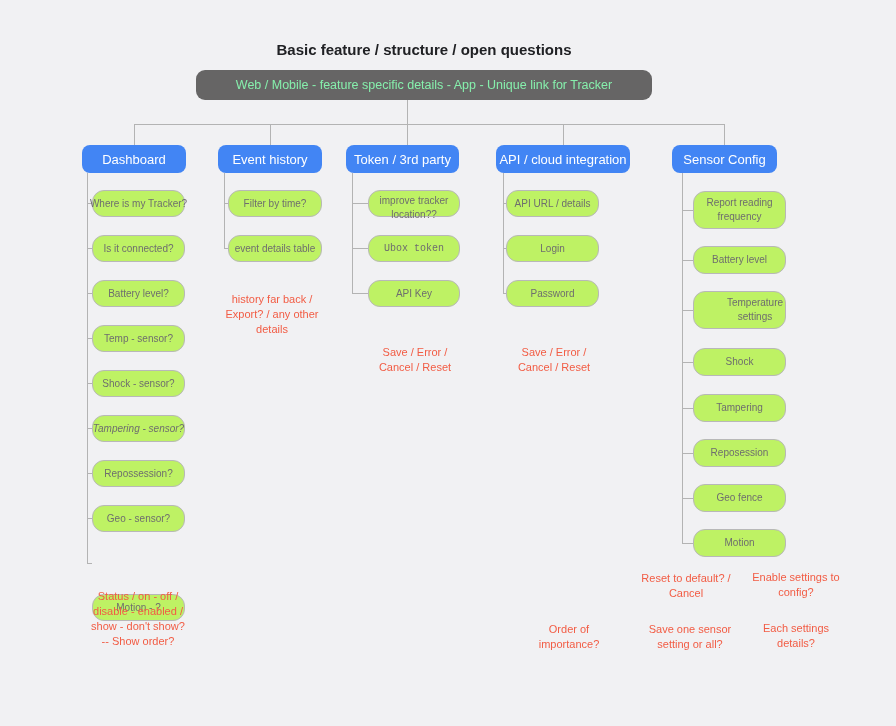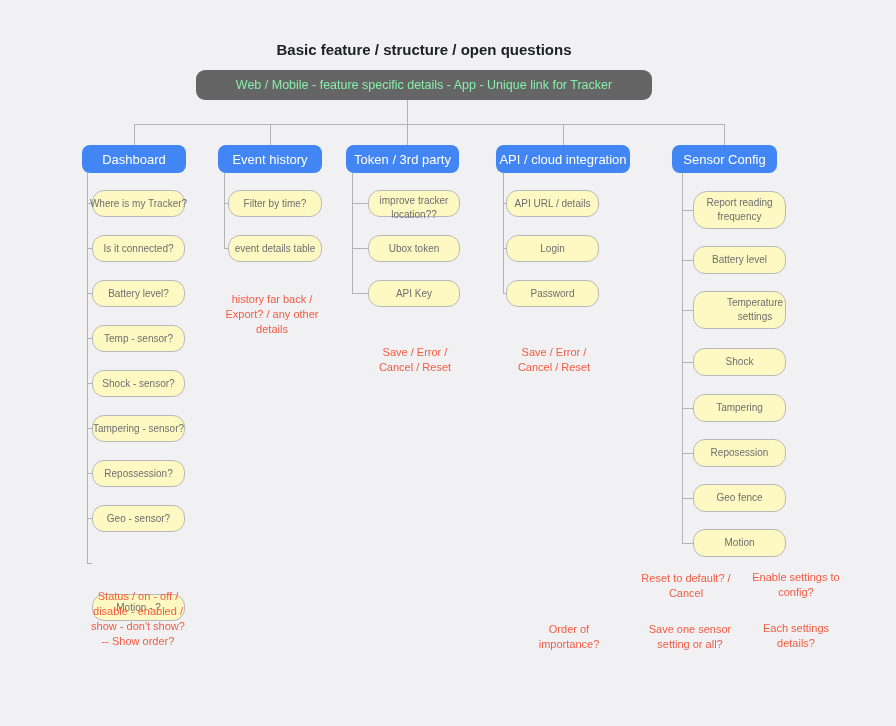--- a/index.html
+++ b/index.html
@@ -6,21 +6,21 @@
   body{font-family:"Liberation Sans", sans-serif;}
   #canvas{position:relative;width:896px;height:726px;background:#f1f1f3;overflow:hidden;}
   #connector-svg{position:absolute;left:0;top:0;width:896px;height:726px;pointer-events:none;}
   .title{position:absolute;left:196px;top:41px;width:456px;text-align:center;
          font-size:15px;font-weight:700;color:#202124;}
   .root-node{position:absolute;left:196px;top:70px;width:456px;height:30px;border-radius:9px;
          background:#666565;color:#86efac;font-size:12.5px;display:flex;align-items:center;
          justify-content:center;white-space:nowrap;}
   .head{position:absolute;height:28px;border-radius:8px;background:#4285f4;color:#ffffff;
          font-size:13px;display:flex;align-items:center;justify-content:center;white-space:nowrap;}
-  .child{position:absolute;background:#fef9c3;border:1px solid #b8b8b8;border-radius:12px;
+  .child{position:absolute;background:#bef264;border:1px solid #b8b8b8;border-radius:12px;
          color:#6e6e6e;font-size:10px;line-height:14px;display:flex;align-items:center;
          justify-content:center;text-align:center;white-space:nowrap;box-sizing:border-box;}
   .child.wrap{white-space:normal;}
   .child.over{align-items:flex-start;padding-top:3px;overflow:visible;z-index:2;}
   .note{position:absolute;color:#f25c44;font-size:11px;line-height:15px;text-align:center;
          white-space:pre-line;}
 </style>
 </head>
 <body>
 
@@ -66,48 +66,48 @@
     </svg>
   <div class="title">Basic feature / structure / open questions</div>
   <div class="root-node">Web / Mobile - feature specific details - App - Unique link for Tracker</div>
   <div id="branches">
       <div class="head" style="left: 82px; top: 145px; width: 104px;">Dashboard</div>
       <div class="child" style="left: 92px; top: 190px; width: 93px; height: 27px;">Where is my Tracker?</div>
       <div class="child" style="left: 92px; top: 235px; width: 93px; height: 27px;">Is it connected?</div>
       <div class="child" style="left: 92px; top: 280px; width: 93px; height: 27px;">Battery level?</div>
       <div class="child" style="left: 92px; top: 325px; width: 93px; height: 27px;">Temp - sensor?</div>
       <div class="child" style="left: 92px; top: 370px; width: 93px; height: 27px;">Shock - sensor?</div>
-      <div class="child" style="left: 92px; top: 415px; width: 93px; height: 27px;">Tampering - sensor?</div>
+      <div class="child" style="left: 92px; top: 415px; width: 93px; height: 27px; font-style: italic;">Tampering - sensor?</div>
       <div class="child" style="left: 92px; top: 460px; width: 93px; height: 27px;">Repossession?</div>
       <div class="child" style="left: 92px; top: 505px; width: 93px; height: 27px;">Geo - sensor?</div>
       <div class="child" style="left: 92px; top: 550px; width: 93px; height: 27px; margin-top: 44px;">Motion - ?</div>
       <div class="note" style="left: 73px; top: 589px; width: 130px;">Status / on - off /
 disable - enabled /
 show - don't show?
 -- Show order?</div>
       <div class="head" style="left: 218px; top: 145px; width: 104px;">Event history</div>
       <div class="child" style="left: 228px; top: 190px; width: 94px; height: 27px;">Filter by time?</div>
       <div class="child" style="left: 228px; top: 235px; width: 94px; height: 27px;">event details table</div>
       <div class="note" style="left: 207px; top: 292px; width: 130px;">history far back /
 Export? / any other
 details</div>
       <div class="head" style="left: 346px; top: 145px; width: 113px;">Token / 3rd party</div>
       <div class="child wrap over" style="left: 368px; top: 190px; width: 92px; height: 27px;">improve tracker location??</div>
-      <div class="child" style="left: 368px; top: 235px; width: 92px; height: 27px;">Ubox token</div>
+      <div class="child" style="left: 368px; top: 235px; width: 92px; height: 27px; font-family: Liberation Mono, monospace;">Ubox token</div>
       <div class="child" style="left: 368px; top: 280px; width: 92px; height: 27px;">API Key</div>
       <div class="note" style="left: 355px; top: 345px; width: 120px;">Save / Error /
 Cancel / Reset</div>
       <div class="head" style="left: 496px; top: 145px; width: 134px;">API / cloud integration</div>
       <div class="child" style="left: 506px; top: 190px; width: 93px; height: 27px;">API URL / details</div>
       <div class="child" style="left: 506px; top: 235px; width: 93px; height: 27px;">Login</div>
       <div class="child" style="left: 506px; top: 280px; width: 93px; height: 27px;">Password</div>
       <div class="note" style="left: 494px; top: 345px; width: 120px;">Save / Error /
 Cancel / Reset</div>
       <div class="head" style="left: 672px; top: 145px; width: 105px;">Sensor Config</div>
-      <div class="child wrap" style="left: 693px; top: 191px; width: 93px; height: 38px; border-radius: 14px;">Report reading frequency</div>
+      <div class="child wrap" style="left: 693px; top: 191px; width: 93px; height: 38px;">Report reading frequency</div>
       <div class="child" style="left: 693px; top: 246px; width: 93px; height: 28px;">Battery level</div>
       <div class="child wrap" style="left: 693px; top: 291px; width: 93px; height: 38px; padding-left: 31px;">Temperature settings</div>
       <div class="child" style="left: 693px; top: 348px; width: 93px; height: 28px;">Shock</div>
       <div class="child" style="left: 693px; top: 394px; width: 93px; height: 28px;">Tampering</div>
       <div class="child" style="left: 693px; top: 439px; width: 93px; height: 28px;">Reposession</div>
       <div class="child" style="left: 693px; top: 484px; width: 93px; height: 28px;">Geo fence</div>
       <div class="child" style="left: 693px; top: 529px; width: 93px; height: 28px;">Motion</div>
     </div>
   <div id="footnotes">
       <div class="note" style="left: 621px; top: 571px; width: 130px;">Reset to default? /

